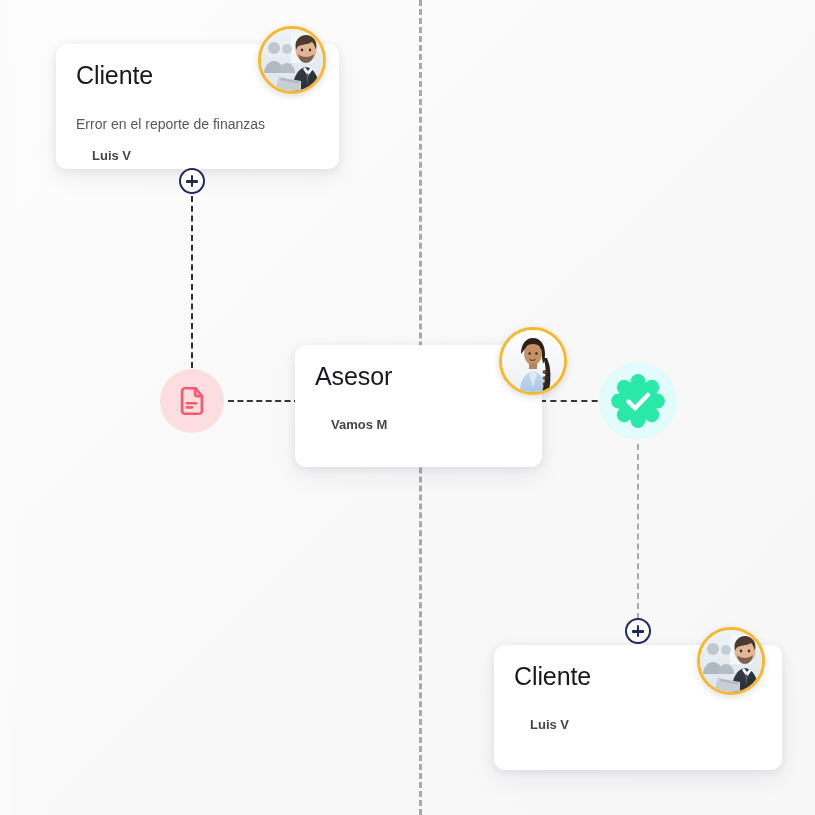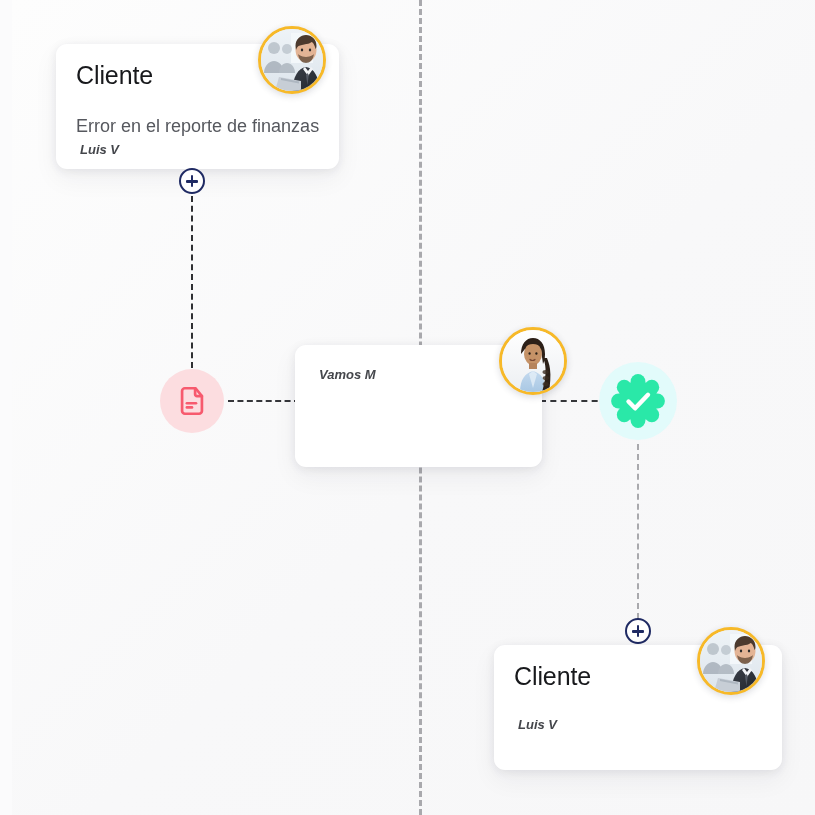--- a/index.html
+++ b/index.html
@@ -59,34 +59,33 @@
   }
   .card-title {
     font-size: 25px;
     font-weight: 400;
     color: #18191c;
     line-height: 1.1;
     letter-spacing: -0.1px;
     margin: 0 0 26px 0;
   }
   .card-msg {
-    font-size: 18px;
+    font-size: 14px;
     font-weight: 400;
     color: #56585e;
     line-height: 1.2;
     margin: 0 0 5px 0;
     white-space: nowrap;
   }
   .card-author {
     font-size: 13px;
     font-weight: 700;
     color: #44464b;
     line-height: 1.2;
-    margin: 4px;
-    font-style: italic;
+    margin: 16px;
   }
 
   
   .avatar {
     position: absolute;
     border-radius: 50%;
     border: 3px solid #f7b928;
     overflow: hidden;
     background: #e9eef3;
     box-shadow: 0 2px 7px rgba(30,35,60,0.16);
@@ -200,20 +199,21 @@
   <div class="doc-node" style="left:148px; top:369px;">
     <svg width="34" height="34" viewBox="0 0 24 24" fill="none" stroke="#f75a6e" stroke-width="1.9" stroke-linecap="round" stroke-linejoin="round">
       <path d="M14.5 3H7a2 2 0 0 0-2 2v14a2 2 0 0 0 2 2h10a2 2 0 0 0 2-2V8.5z"></path>
       <path d="M14.2 3v4.2a1.3 1.3 0 0 0 1.3 1.3H19"></path>
       <path d="M8.4 13.6h6.4"></path>
       <path d="M8.4 16.5h3.6"></path>
     </svg>
   </div>
 
   <div class="card" style="left:283px; top:345px; width:247px; height:122px;">
+    <div class="card-title">Asesor</div>
     <div class="card-author">Vamos M</div>
   </div>
 
   <div class="avatar" style="left:487px; top:327px; width:62px; height:62px;">
     <svg viewBox="0 0 62 62" preserveAspectRatio="xMidYMid slice" aria-hidden="true">
       <defs>
         <linearGradient id="bgW" x1="0" y1="0" x2="0" y2="1">
           <stop offset="0%" stop-color="#ffffff"></stop>
           <stop offset="100%" stop-color="#eceff2"></stop>
         </linearGradient>

